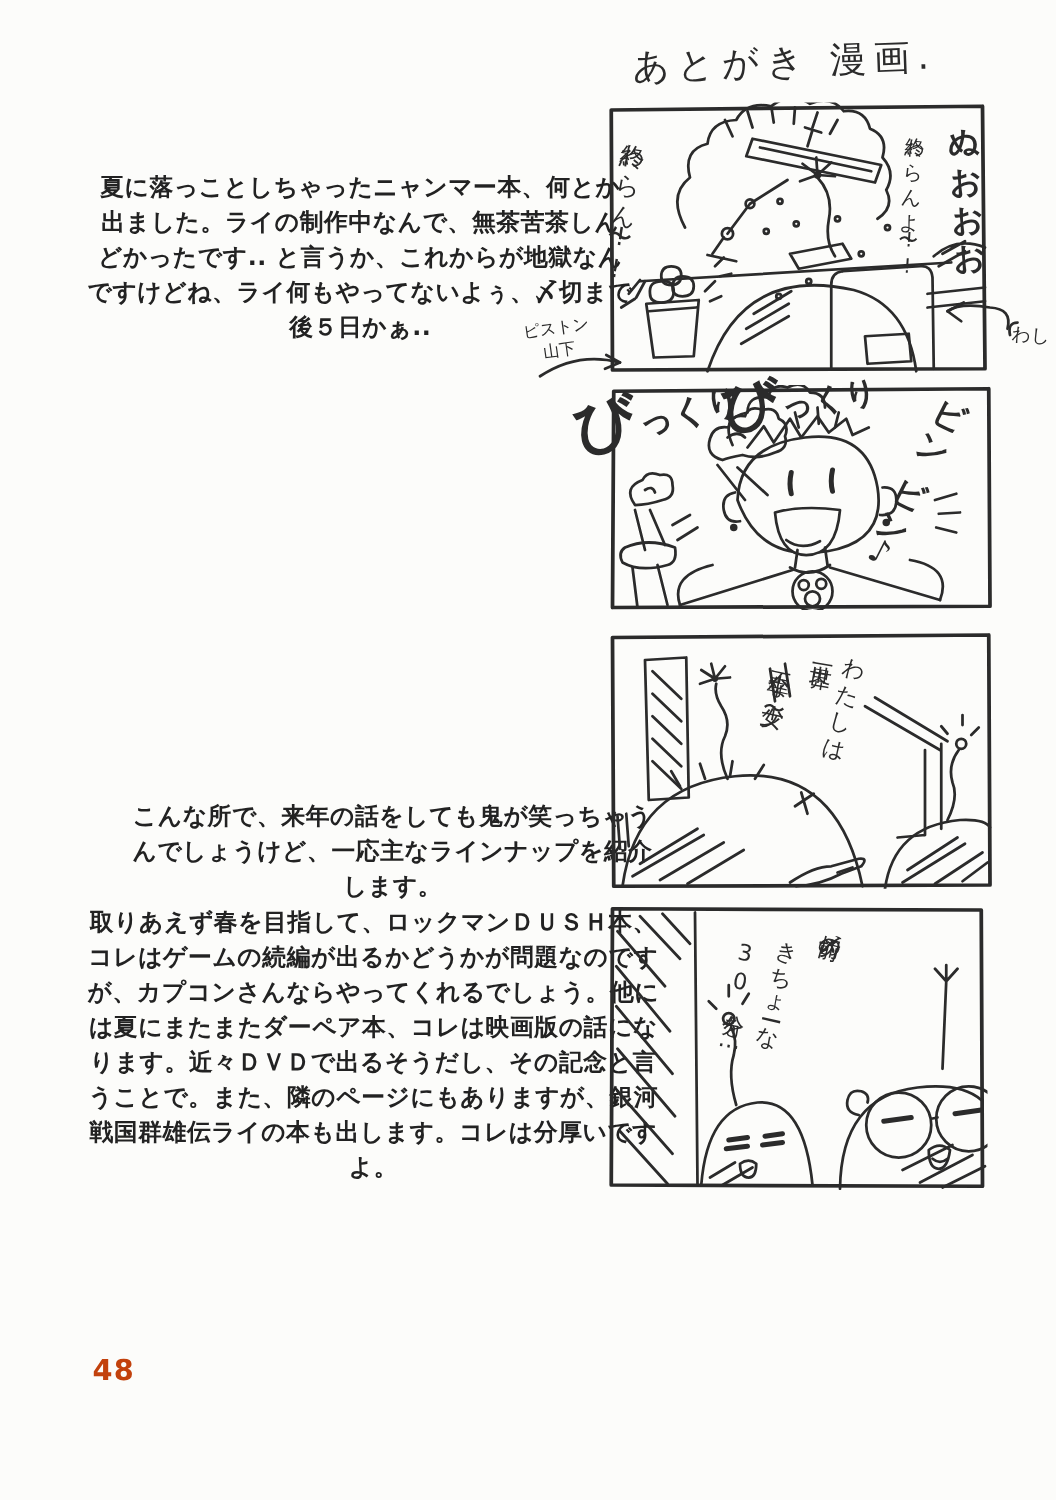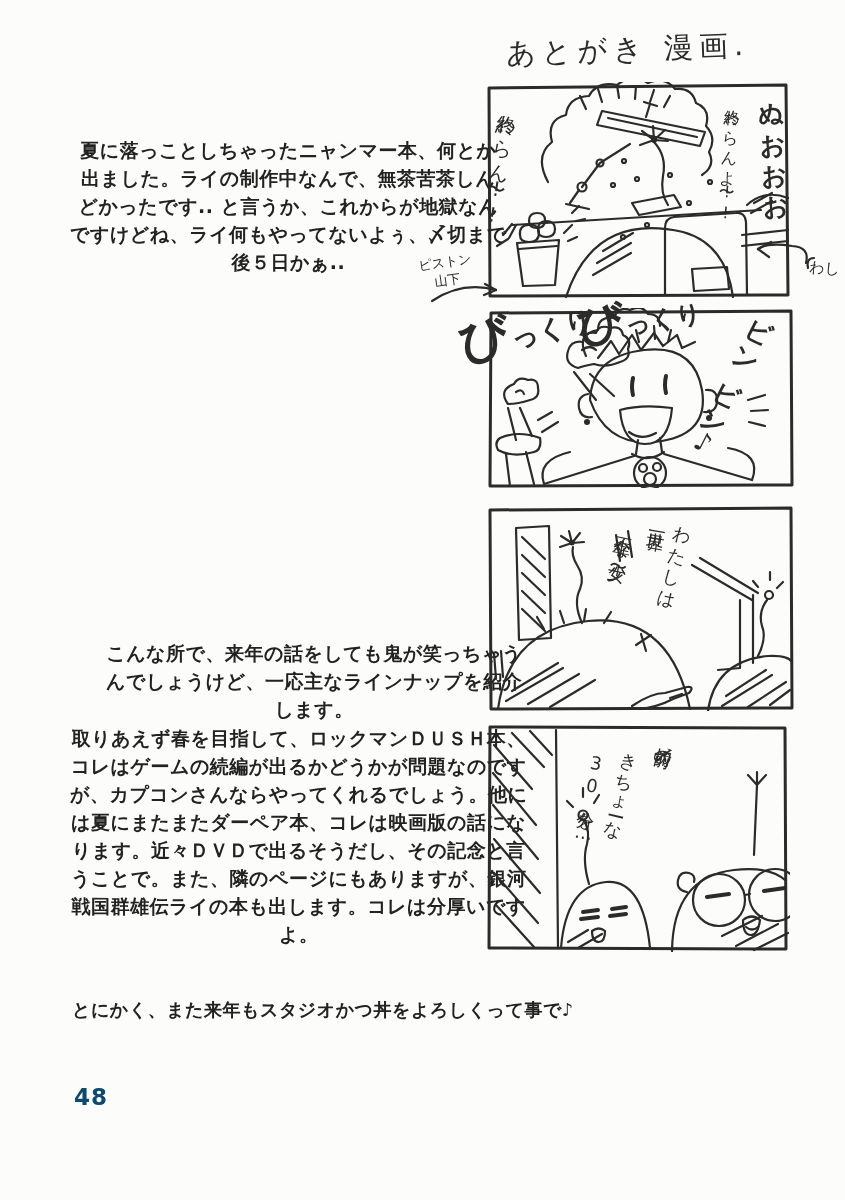--- a/index.html
+++ b/index.html
@@ -3,21 +3,21 @@
 <meta charset="utf-8">
 <style>
   html,body{margin:0;padding:0;background:#e8e8e6;}
   .page{position:relative;width:845px;height:1200px;background:#fcfcfa;overflow:hidden;
         font-family:"DejaVu Sans",sans-serif;color:#1f1f1f;}
   
   .para{position:absolute;left:70px;font-size:19px;line-height:28px;font-weight:600;
         letter-spacing:0.5px;white-space:pre-line;color:#222;text-align:center;}
   #p1{top:136px;} #p2{top:360px;} #p3{top:639px;margin-left:36px;} #p4{top:724px;}
   .closing{position:absolute;left:72px;top:998px;font-size:18px;font-weight:600;letter-spacing:0.5px;color:#222;}
-  .pagenum{position:absolute;left:74px;top:1084px;font-size:23px;font-weight:600;letter-spacing:1px;color:#0c4a6e;}
+  .pagenum{position:absolute;left:74px;top:1084px;font-size:23px;font-weight:600;letter-spacing:1px;color:#c2410c;}
   
   .hand{color:#2b2b2b;font-weight:500;}
   .comic-title{position:absolute;left:506px;top:30px;font-size:29px;letter-spacing:6px;
                transform:rotate(-2deg);white-space:nowrap;}
   .panel{position:absolute;}
   .panel svg{display:block;}
   .sketch path,.sketch line,.sketch circle{fill:none;stroke:#2b2b2b;stroke-width:2.2;
         stroke-linecap:round;stroke-linejoin:round;}
   .sketch .frame{stroke-width:3;}
   .sketch .thick{stroke-width:4;}
@@ -44,21 +44,20 @@
 んでしょうけど、一応主なラインナップを紹介
 します。</div>
   <div class="para" id="p4">取りあえず春を目指して、ロックマンＤＵＳＨ本、
 コレはゲームの続編が出るかどうかが問題なのです
 が、カプコンさんならやってくれるでしょう。他に
 は夏にまたまたダーペア本、コレは映画版の話にな
 ります。近々ＤＶＤで出るそうだし、その記念と言
 うことで。また、隣のページにもありますが、銀河
 戦国群雄伝ライの本も出します。コレは分厚いです
 よ。</div>
-  <div class="closing">とにかく、また来年もスタジオかつ丼をよろしくって事で♪</div>
   <div class="pagenum">48</div>
 
   <div class="comic-title hand">あとがき 漫画.</div>
 
   <div class="panel" style="left:484px;top:82px;">
     <svg class="sketch" width="307" height="217" viewBox="0 0 307 217">
       <path class="frame" d="M5,6 L302,3 L304,213 L6,214 Z"></path>
       <g>
         <path d="M64,100 q-14,-26 4,-40 q-6,-22 14,-27 q2,-18 23,-19 q8,-15 28,-11 q15,-12 31,-2 q17,-7 27,6 q17,-2 21,14 q15,6 10,23 q11,12 3,26 q7,14 -7,23"></path>
         <path d="M96,14 l6,13 M114,7 l4,13 M133,3 l2,13 M152,4 l-1,13 M170,8 l-4,12 M186,14 l-6,11"></path>

